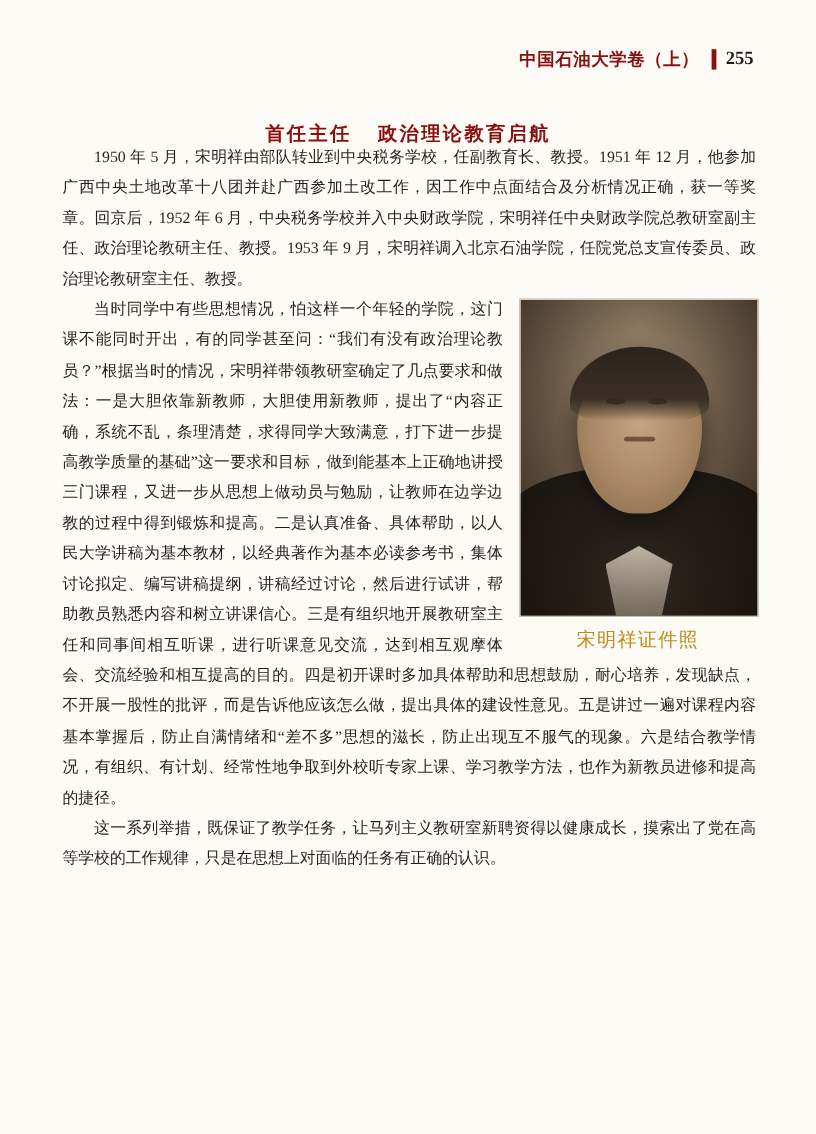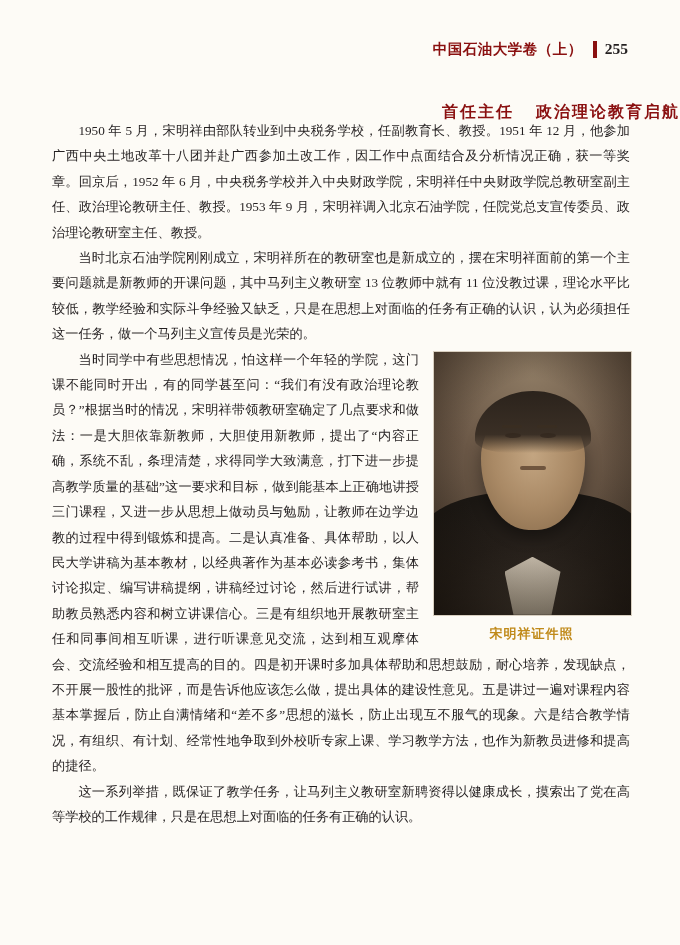--- a/index.html
+++ b/index.html
@@ -52,21 +52,21 @@
     font-weight: bold;
     color: #231f20;
   }
 
   
   .section-title {
     position: absolute;
     top: 102px;
     left: 0;
     width: 680px;
-    text-align: right;
+    text-align: center;
     font-size: 16px;
     font-weight: bold;
     color: #8a1010;
     letter-spacing: 2px;
     font-family: "Liberation Serif", "DejaVu Serif", serif;
   }
   .section-title .gap {
     display: inline-block;
     width: 22px;
   }
@@ -195,24 +195,24 @@
     opacity: 0.8;
   }
   .photo-vignette {
     position: absolute;
     inset: 0;
     background: radial-gradient(ellipse 78% 70% at 50% 42%, rgba(0,0,0,0) 45%, rgba(20,14,8,0.55) 100%);
   }
   .photo-caption {
     margin-top: 9px;
     text-align: center;
-    font-size: 13px;
+    font-size: 16px;
     color: #b8860b;
     color: #c08a1a;
-    font-weight: bold;
+    font-weight: normal;
     letter-spacing: 1px;
   }
 </style>
 </head>
 <body>
 
 <div class="page">
 
   <div class="header">
     <span class="header-title">中国石油大学卷（上）</span>
@@ -221,21 +221,20 @@
   </div>
 
   <div class="section-title">
     <span>首任主任</span><span class="gap"></span><span>政治理论教育启航</span>
   </div>
 
   <div class="body-col">
 
     <p class="para">1950 年 5 月，宋明祥由部队转业到中央税务学校，任副教育长、教授。1951 年 12 月，他参加广西中央土地改革十八团并赴广西参加土改工作，因工作中点面结合及分析情况正确，获一等奖章。回京后，1952 年 6 月，中央税务学校并入中央财政学院，宋明祥任中央财政学院总教研室副主任、政治理论教研主任、教授。1953 年 9 月，宋明祥调入北京石油学院，任院党总支宣传委员、政治理论教研室主任、教授。</p>
 
-    <p class="para">当时北京石油学院刚刚成立，宋明祥所在的教研室也是新成立的，摆在宋明祥面前的第一个主要问题就是新教师的开课问题，其中马列主义教研室 13 位教师中就有 11 位没教过课，理论水平比较低，教学经验和实际斗争经验又缺乏，只是在思想上对面临的任务有正确的认识，认为必须担任这一任务，做一个马列主义宣传员是光荣的。</p>
 
     <div class="photo-float">
       <div class="photo-frame">
         <div class="photo-bg"></div>
         <div class="photo-body"></div>
         <div class="photo-neck"></div>
         <div class="photo-shirt"></div>
         <div class="photo-face"></div>
         <div class="photo-hair"></div>
         <div class="photo-brow left"></div>

